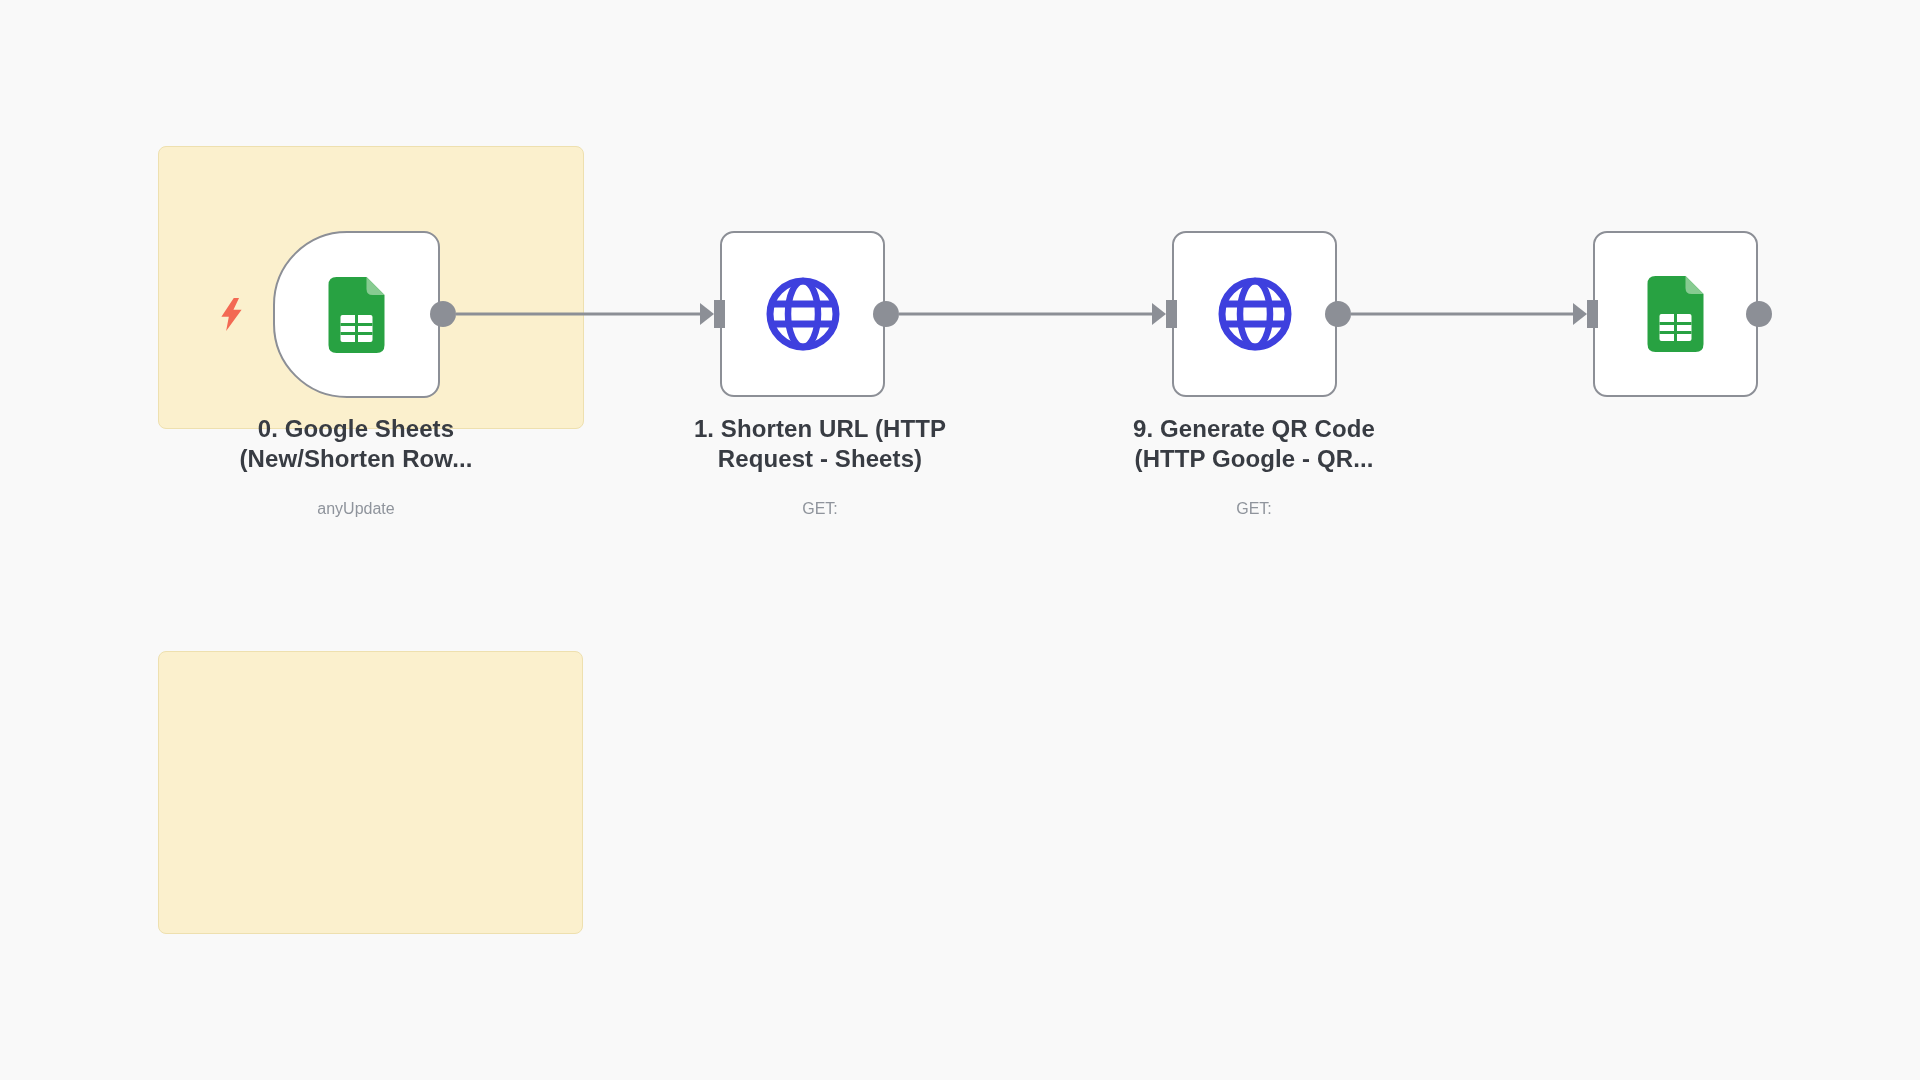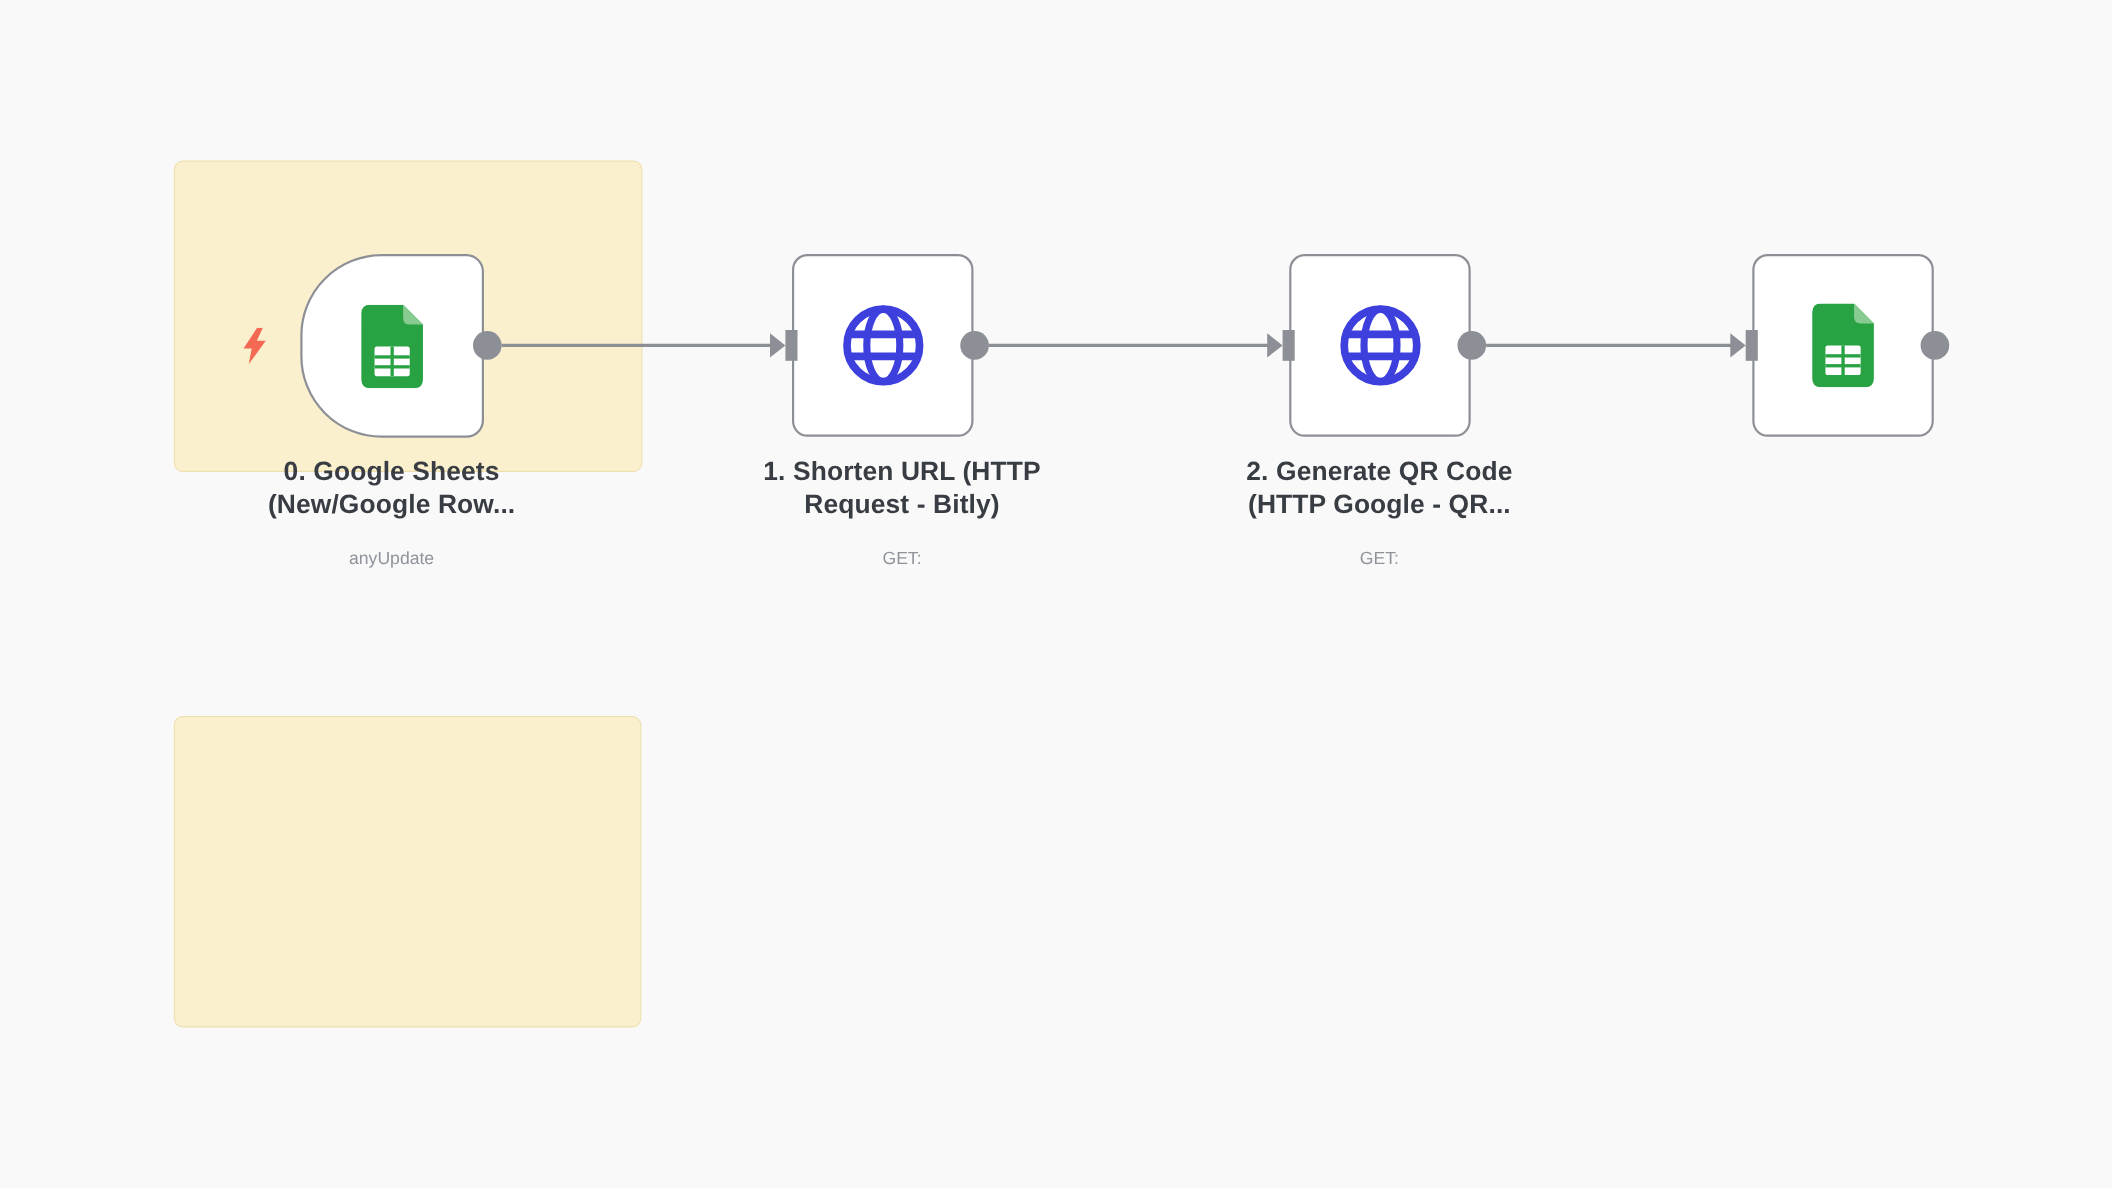--- a/index.html
+++ b/index.html
@@ -152,28 +152,28 @@
       <polygon class="port-gray" points="1573,303 1587,314 1573,325"></polygon>
       <rect class="port-gray" x="1587" y="300" width="11" height="28"></rect>
     </g>
 
     <g>
       <circle class="port-gray" cx="1759" cy="314" r="13"></circle>
     </g>
   </svg>
 
   <div class="node-label label-1">
-    <div class="node-title"><span>0. Google Sheets</span><br><span>(New/Google Row...</span></div>
+    <div class="node-title"><span>0. Google Sheets</span><br><span>(New/Shorten Row...</span></div>
     <div class="node-subtitle">anyUpdate</div>
   </div>
 
   <div class="node-label label-2">
-    <div class="node-title"><span>1. Shorten URL (HTTP</span><br><span>Request - Bitly)</span></div>
+    <div class="node-title"><span>1. Shorten URL (HTTP</span><br><span>Request - Sheets)</span></div>
     <div class="node-subtitle">GET:</div>
   </div>
 
   <div class="node-label label-3">
-    <div class="node-title"><span>2. Generate QR Code</span><br><span>(HTTP Google - QR...</span></div>
+    <div class="node-title"><span>9. Generate QR Code</span><br><span>(HTTP Google - QR...</span></div>
     <div class="node-subtitle">GET:</div>
   </div>
 
 
 </div>
 
 </body></html>

